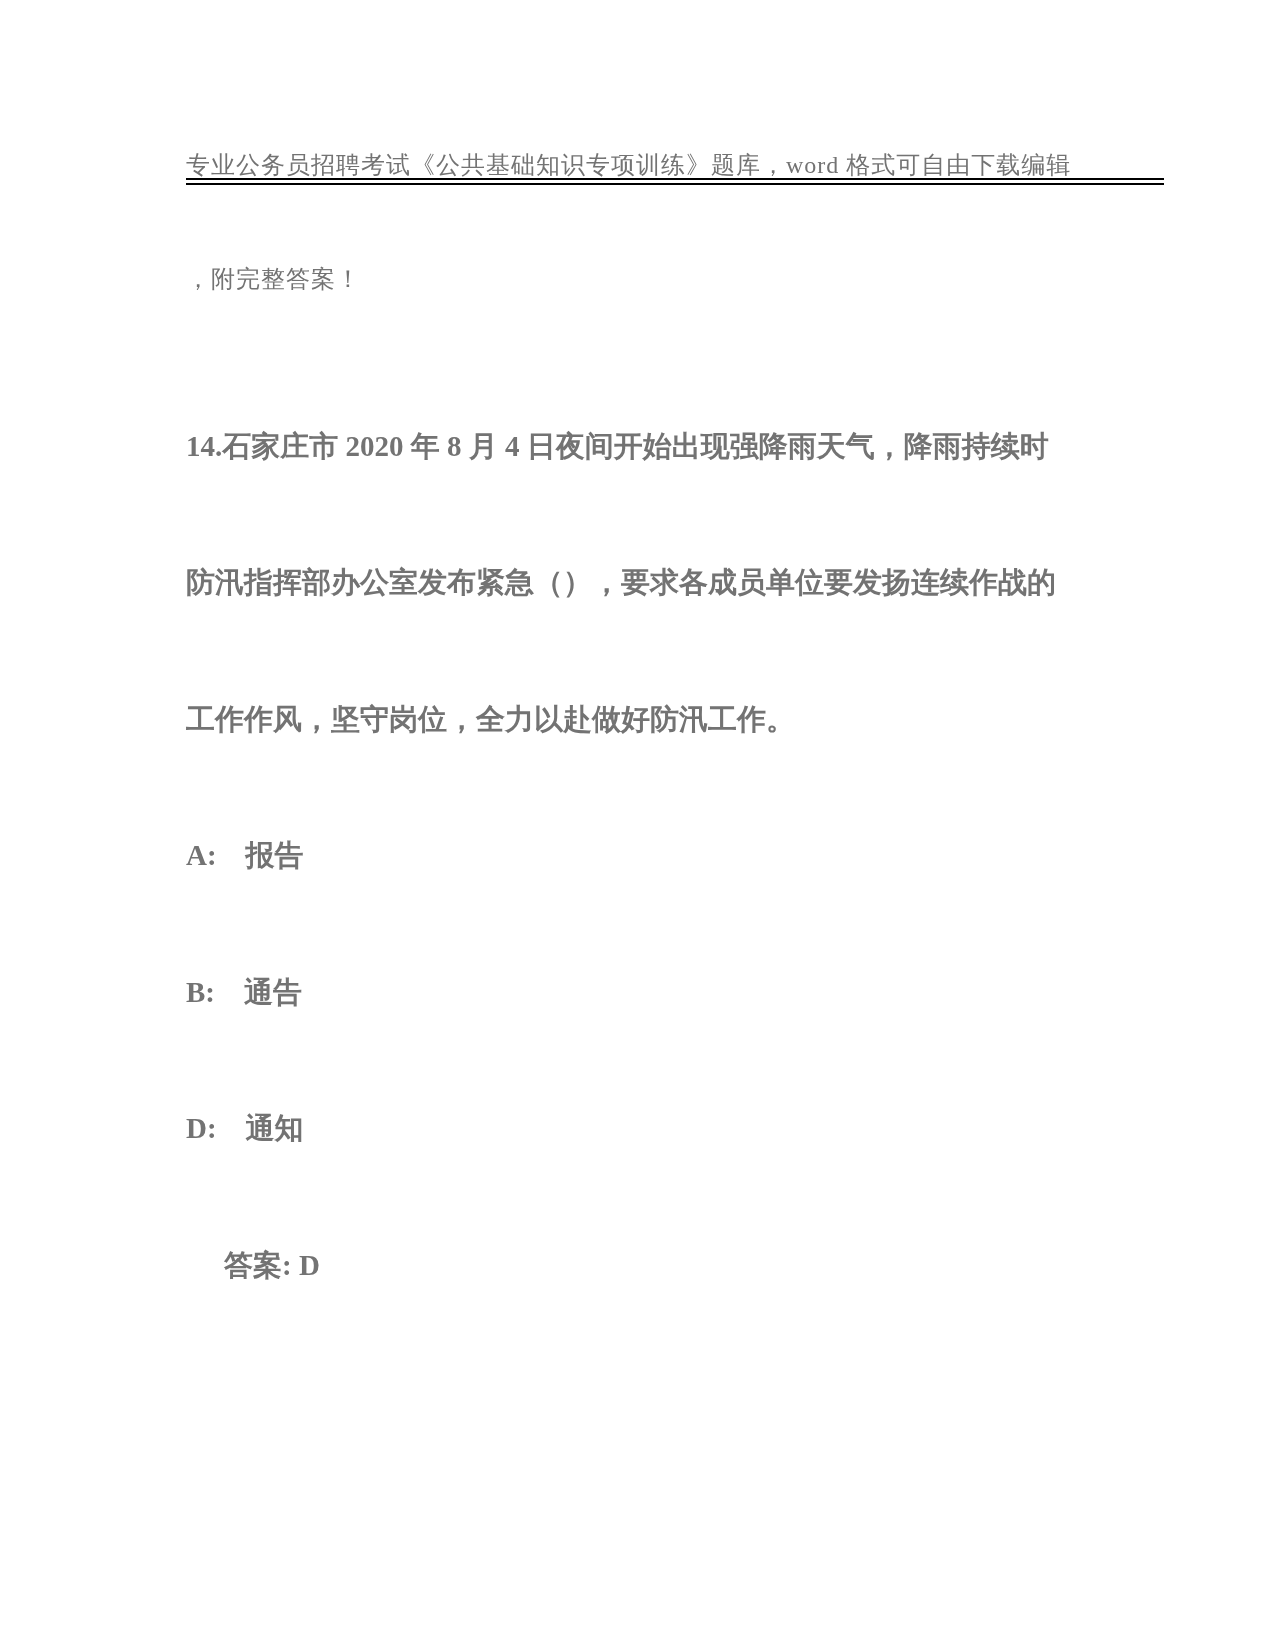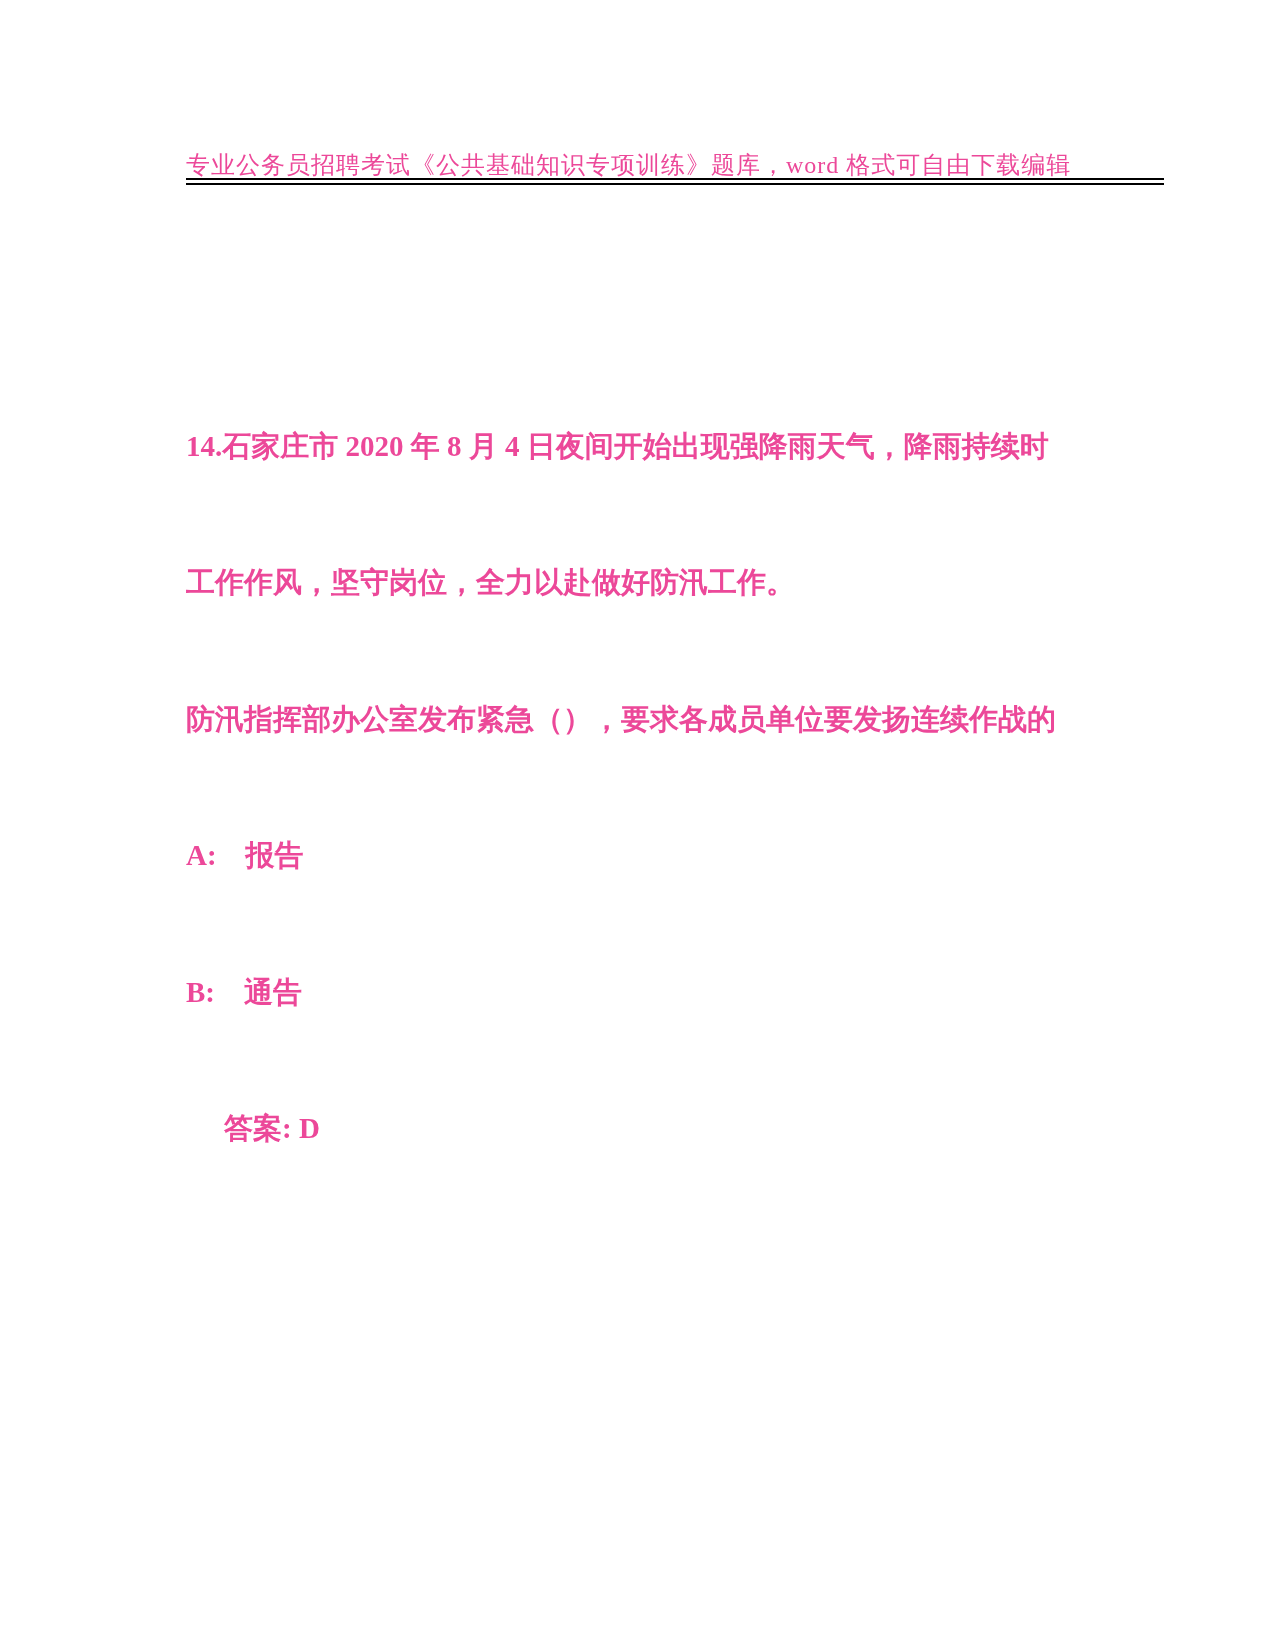--- a/index.html
+++ b/index.html
@@ -7,21 +7,21 @@
     padding: 0;
     background: #ffffff;
   }
   .doc {
     position: relative;
     width: 1275px;
     height: 1650px;
     background: #ffffff;
     overflow: hidden;
     font-family: "Liberation Serif", "DejaVu Serif", serif;
-    color: #ec4899;
+    color: #737373;
   }
   .doc-header {
     position: absolute;
     left: 186px;
     top: 70px;
     width: 980px;
     font-size: 24px;
     line-height: 38px;
     letter-spacing: 1px;
     white-space: pre-wrap;
@@ -52,32 +52,34 @@
     margin-left: 38px;
   }
 </style>
 </head>
 <body>
 
 <div class="doc">
 
   <div class="doc-header">
     <div class="h-line">专业公务员招聘考试《公共基础知识专项训练》题库，word 格式可自由下载编辑</div>
+    <div class="h-line">，附完整答案！</div>
   </div>
 
   <div class="header-rule"></div>
 
   <div class="content">
 
     <section class="question">
       <div class="stem-line">14.石家庄市 2020 年 8 月 4 日夜间开始出现强降雨天气，降雨持续时</div>
+      <div class="stem-line">防汛指挥部办公室发布紧急（），要求各成员单位要发扬连续作战的</div>
       <div class="stem-line">工作作风，坚守岗位，全力以赴做好防汛工作。</div>
-      <div class="stem-line">防汛指挥部办公室发布紧急（），要求各成员单位要发扬连续作战的</div>
       <div class="option">A:　报告</div>
       <div class="option">B:　通告</div>
+      <div class="option">D:　通知</div>
       <div class="answer">答案: D</div>
     </section>
 
     
 
     
 
     
 
   </div>

